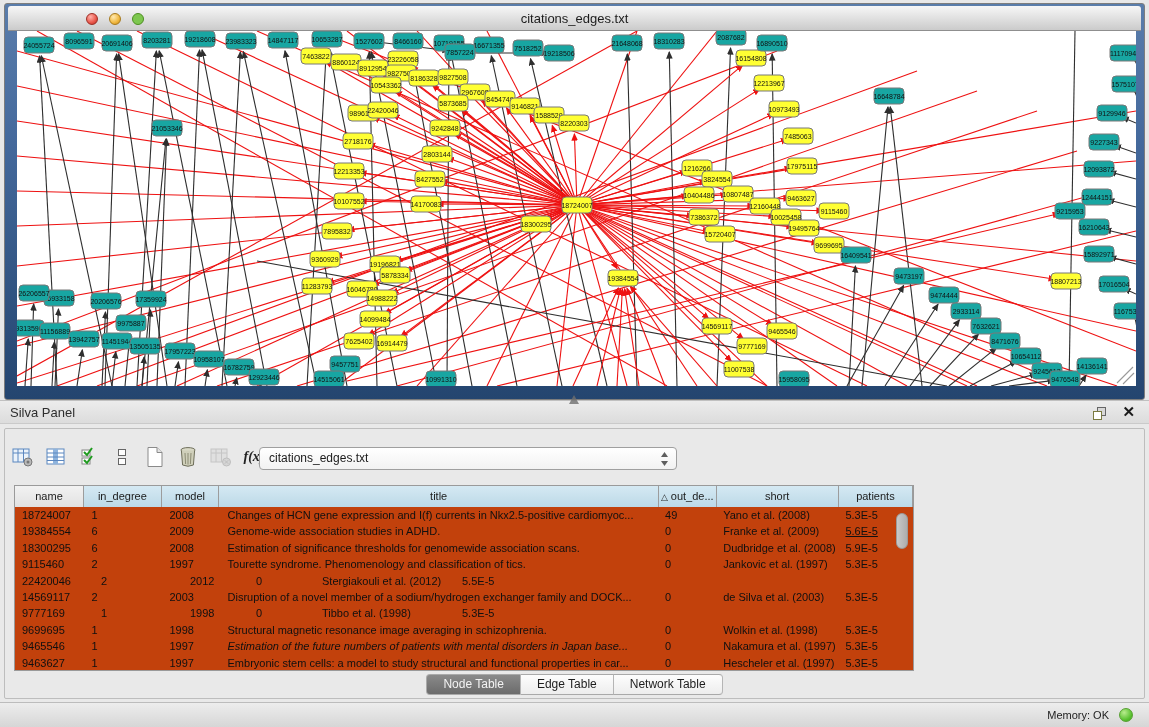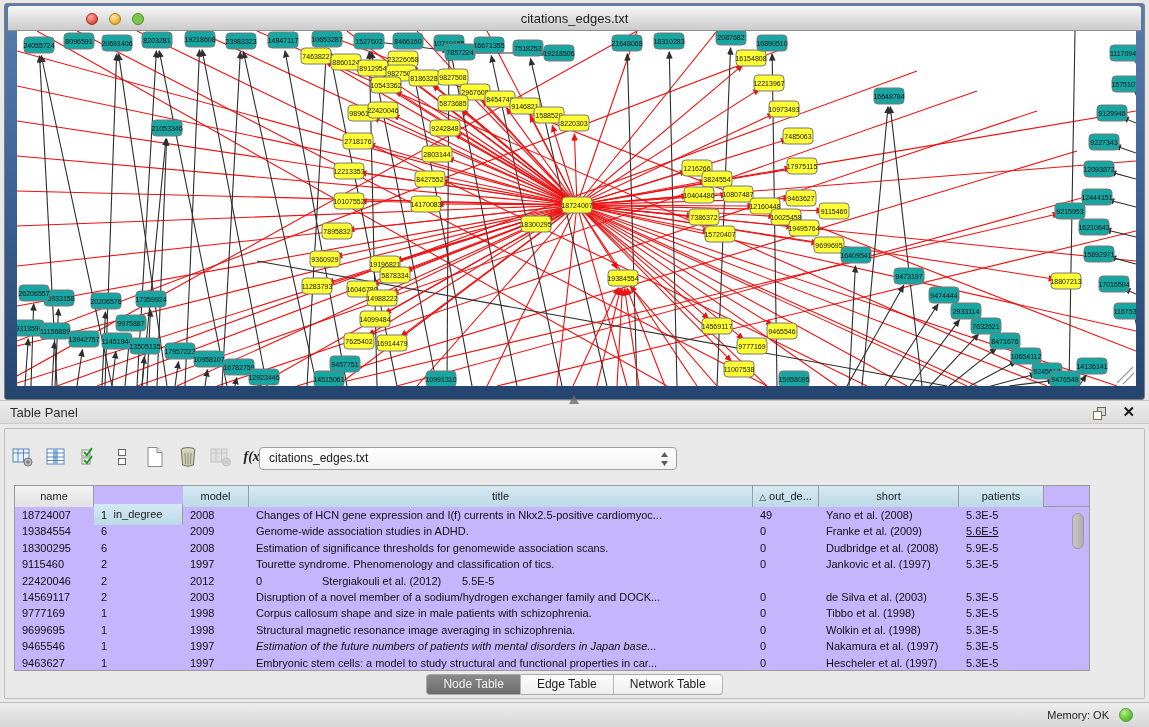--- a/index.html
+++ b/index.html
@@ -32,21 +32,21 @@
   .tp-inner { position:absolute; left:4px; top:4px; width:1141px; height:271px; border:1px solid #bdbdbd; border-radius:2px; }
 
   .toolbar { position:absolute; left:10px; top:18px; height:30px; display:flex; align-items:center; gap:7px; }
   .tbtn { width:26px; height:26px; display:flex; align-items:center; justify-content:center; }
   .tbtn.disabled { opacity:.45; }
   .fx { font-family:"Liberation Serif",serif; font-style:italic; font-weight:bold; font-size:14px; color:#222; }
   .combo { position:absolute; left:259px; top:23px; width:418px; height:23px; background:linear-gradient(#ffffff,#f2f2f2);
     border:1px solid #9f9f9f; border-radius:4px; font-size:12px; color:#1b1b1b; line-height:21px; padding-left:9px; }
   .combo-arrows { position:absolute; right:7px; top:3px; }
 
-  .ntable { position:absolute; left:14px; top:61px; width:1076px; height:186px; background:#c4b5fd; border:1px solid #9a9a9a; }
+  .ntable { position:absolute; left:14px; top:61px; width:900px; height:186px; background:#c2410c; border:1px solid #9a9a9a; }
   .thead { display:flex; height:21px; border-bottom:1px solid #9a9a9a; }
   .th { height:21px; line-height:20px; font-size:11px; color:#1b1b1b; text-align:center;
     background:linear-gradient(#d5e9f3,#bcd9e7); border-right:1px solid #9c9c9c; overflow:hidden; white-space:nowrap; }
   .th.plain { background:linear-gradient(#f2f2f2,#e2e2e2); }
   .sort-tri { font-size:9px; color:#2a2a2a; margin-right:3px; }
   .tr { display:flex; height:16.4px; }
   .td { font-size:11px; color:#101010; line-height:16.4px; padding-left:7px; white-space:nowrap; overflow:hidden; }
   .vscroll { position:absolute; right:3px; top:25px; width:15px; height:158px; }
   .vthumb { position:absolute; left:1px; top:2px; width:12px; height:36px; background:linear-gradient(90deg,#c9c9c9,#adadad);
     border:1px solid #9b9b9b; border-radius:7px; }
@@ -744,21 +744,21 @@
           </g>
           <g>
             <rect x="762" y="340" width="30" height="16" rx="4" fill="#18A6A2" stroke="#787878" stroke-width="1"></rect>
             <text x="777" y="350.5" text-anchor="middle" font-size="7" fill="#111">15958095</text>
           </g>
         </svg>
     </div>
   </div>
 
   <div class="tp-header">
-    <span class="tp-title">Table Panel</span>
+    <span class="tp-title">Silva Panel</span>
     <svg class="tp-float" viewBox="0 0 15 15">
       <rect x="5.5" y="1.5" width="8" height="8" fill="#d8d8d8" stroke="#666666"></rect>
       <rect x="1.5" y="5.5" width="8" height="8" fill="#ffffff" stroke="#7a7a40"></rect>
     </svg>
     <span class="tp-close">✕</span>
   </div>
 
   <div class="tp-body">
     <div class="tp-inner"></div>
 
@@ -830,21 +830,21 @@
       <span>citations_edges.txt</span>
       <svg class="combo-arrows" width="9" height="16" viewBox="0 0 9 16">
         <path d="M4.5 1 L8 6 L1 6 Z" fill="#5e5e5e"></path>
           <path d="M4.5 15 L1 10 L8 10 Z" fill="#5e5e5e"></path>
       </svg>
     </div>
 
     <div class="ntable">
       <div class="thead" id="thead">
           <div class="th plain" style="width: 79px;">name</div>
-          <div class="th" style="width: 89px; margin-top: 18px;">in_degree</div>
+          <div class="th" style="width: 89px;">in_degree</div>
           <div class="th" style="width: 66px;">model</div>
           <div class="th" style="width: 504px;">title</div>
           <div class="th" style="width: 66px;"><span class="sort-tri">△</span>out_de...</div>
           <div class="th" style="width: 140px;">short</div>
           <div class="th" style="width: 85px;">patients</div>
         </div>
       <div id="tbody">
           <div class="tr">
             <div class="td" style="width: 79px;">18724007</div>
             <div class="td" style="width: 89px;">1</div>
@@ -895,21 +895,20 @@
             <div class="td" style="width: 66px;">2003</div>
             <div class="td" style="width: 504px;">Disruption of a novel member of a sodium/hydrogen exchanger family and DOCK...</div>
             <div class="td" style="width: 66px;">0</div>
             <div class="td" style="width: 140px;">de Silva et al. (2003)</div>
             <div class="td" style="width: 85px;">5.3E-5</div>
           </div>
           <div class="tr">
             <div class="td" style="width: 79px;">9777169</div>
             <div class="td" style="width: 89px;">1</div>
             <div class="td" style="width: 66px;">1998</div>
-            <div class="td" style="width: 504px;">Corpus callosum shape and size in male patients with schizophrenia.</div>
             <div class="td" style="width: 66px;">0</div>
             <div class="td" style="width: 140px;">Tibbo et al. (1998)</div>
             <div class="td" style="width: 85px;">5.3E-5</div>
           </div>
           <div class="tr">
             <div class="td" style="width: 79px;">9699695</div>
             <div class="td" style="width: 89px;">1</div>
             <div class="td" style="width: 66px;">1998</div>
             <div class="td" style="width: 504px;">Structural magnetic resonance image averaging in schizophrenia.</div>
             <div class="td" style="width: 66px;">0</div>

